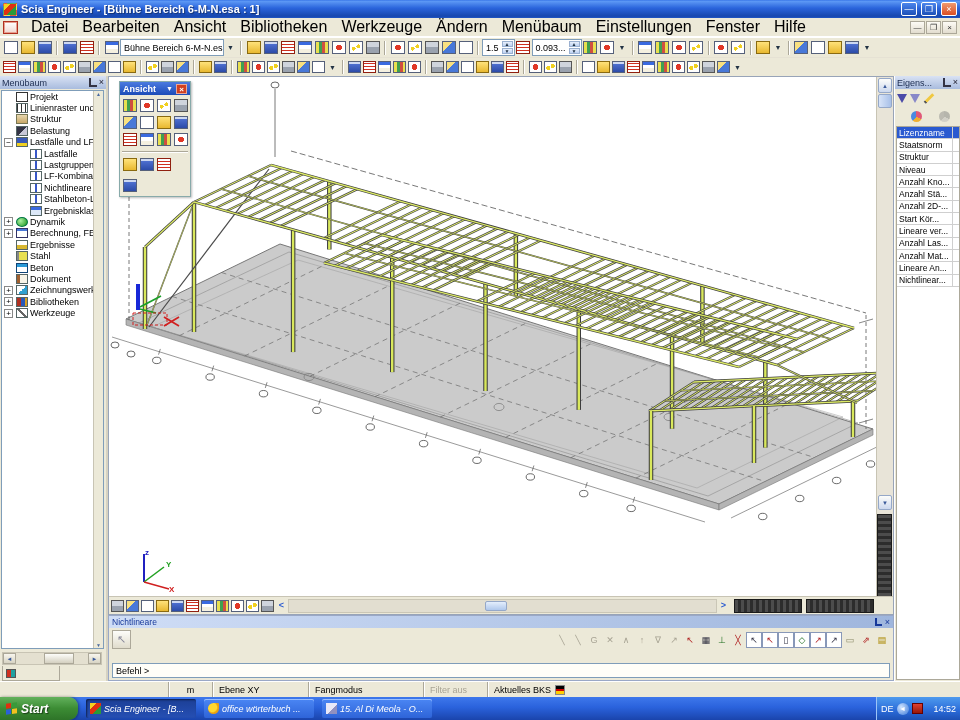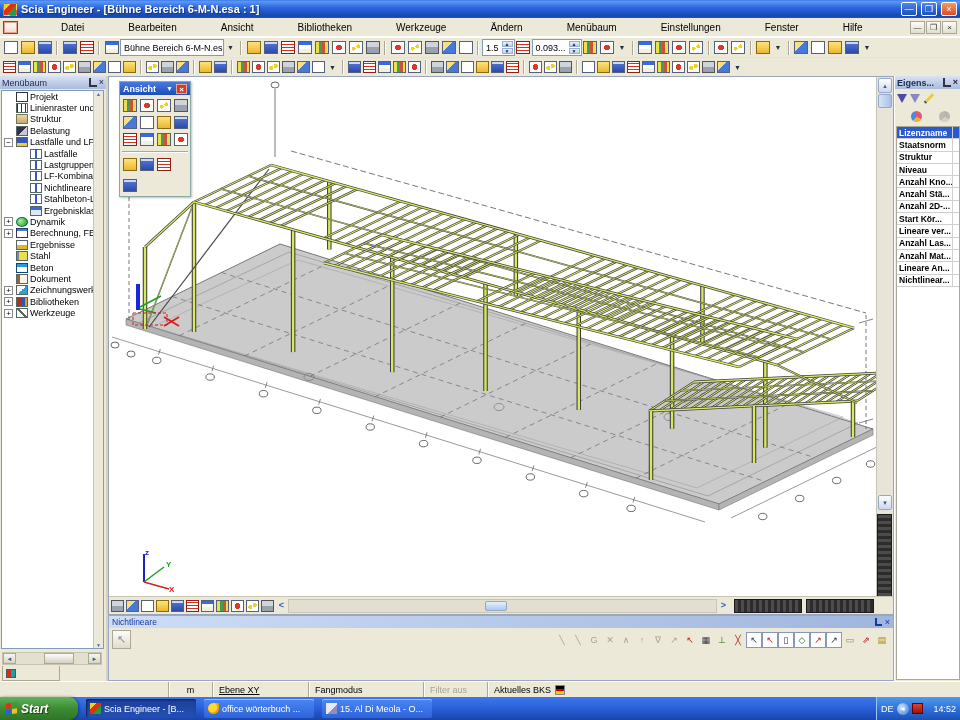--- a/index.html
+++ b/index.html
@@ -11,21 +11,21 @@
     background:linear-gradient(180deg,#3a77e8 0%,#5b97f4 8%,#2a64dc 45%,#1747ae 90%,#2056c6 100%);}
   .appicon{width:14px;height:13px;background:linear-gradient(135deg,#f5d020 0 30%,#e03010 30% 60%,#2a9a3a 60%);border:1px solid #fff3;}
   .titletext{flex:1;color:#fff;font-weight:bold;font-size:11px;text-shadow:1px 1px 1px #12306e;white-space:nowrap;overflow:hidden;}
   .winbtn{width:16px;height:14px;border:1px solid #fff;border-radius:2px;color:#fff;font-size:9px;line-height:12px;text-align:center;}
   .wb-blue{background:linear-gradient(#4c85ec,#1d50b8);}
   .wb-red{background:linear-gradient(#f09a70,#da4e24);}
 
   
   .menubar{position:absolute;left:0;top:18px;right:0;height:19px;background:#ECE9D8;display:flex;align-items:center;padding:0 3px;border-bottom:1px solid #fff;}
   .docicon{width:15px;height:13px;border:1px solid #b03020;background:linear-gradient(#fff,#f0d8d0);margin-right:6px;box-shadow:inset 0 0 0 1px #e8a090;}
-  .menuitem{padding:2px 7px;font-size:10px;margin-left:30px;}
+  .menuitem{padding:2px 7px;font-size:16px;}
   .mdibtns{margin-left:auto;display:flex;gap:1px;}
   .mdibtn{width:15px;height:13px;border:1px solid #aca899;background:linear-gradient(#fdfbf5,#e2ddcf);font-size:8px;line-height:11px;text-align:center;color:#333;}
 
   
   .tbar{position:absolute;left:0;right:0;display:flex;align-items:center;background:#ECE9D8;padding:0 2px;}
   #tb1{top:37px;height:20px;border-top:1px solid #fff;}
   #tb2{top:57px;height:19px;border-top:1px solid #e6e2d4;}
   .sep{width:2px;height:14px;border-left:1px solid #ACA899;border-right:1px solid #fff;margin:0 3px;flex:none;}
   .tbi{width:17px;height:16px;flex:none;display:flex;align-items:center;justify-content:center;}
   .tbi::before{content:"";width:12px;height:11px;border:1px solid #55607a;background:#fff;}
@@ -99,21 +99,21 @@
   
   .palette{position:absolute;left:10px;top:4px;width:72px;background:#ECE9D8;border:1px solid #8aa;box-shadow:1px 1px 2px #0004;}
   .palhead{height:13px;background:linear-gradient(#4a7ae0,#1c4cb8);color:#fff;display:flex;align-items:center;font-size:9px;font-weight:bold;padding:0 3px;gap:3px;}
   .palhead .pt{flex:1;}
   .palx{background:#d04020;width:11px;height:10px;font-size:8px;line-height:9px;text-align:center;border:1px solid #fff8;}
   .palgrid{display:flex;flex-wrap:wrap;padding:2px 1px;}
   .palgrid .tbi{width:17px;height:17px;}
   .palhr{height:2px;border-top:1px solid #aca899;border-bottom:1px solid #fff;margin:1px 2px;}
 
   
-  .rpanel{position:absolute;left:894px;top:76px;width:66px;height:605px;background:#ECE9D8;border-left:1px solid #fff;font-weight:bold;}
+  .rpanel{position:absolute;left:894px;top:76px;width:66px;height:605px;background:#ECE9D8;border-left:1px solid #fff;}
   .rtools{height:36px;padding:2px 2px 0;display:flex;flex-wrap:wrap;gap:3px;align-items:center;}
   .funnel{width:0;height:0;border-left:5px solid #0000;border-right:5px solid #0000;border-top:9px solid #4a4aa8;}
   .funnel.lt{border-top-color:#8888c8;}
   .pencil{width:12px;height:3px;background:linear-gradient(90deg,#555 0 2px,#f0c840 2px);transform:rotate(-45deg);}
   .pie{width:11px;height:11px;border-radius:50%;background:conic-gradient(#e05878 0 120deg,#f0b030 120deg 220deg,#4a8ae0 220deg);margin-left:14px;}
   .pie.dis{filter:grayscale(1);opacity:.45;}
   .proplist{position:absolute;left:1px;right:0;top:50px;bottom:1px;background:#fff;border:1px solid #aca899;overflow:hidden;}
   .prow{display:flex;height:12.3px;font-size:8.5px;border-bottom:1px solid #cfcfcf;align-items:center;}
   .prow .pl{flex:1;padding-left:2px;white-space:nowrap;overflow:hidden;}
   .prow .pv{width:7px;align-self:stretch;border-left:1px solid #cfcfcf;}
@@ -965,45 +965,48 @@
           <span class="snap on" style="color: rgb(176, 32, 32);">↖</span>
           <span class="snap on" style="color: rgb(51, 51, 68);">▯</span>
           <span class="snap on" style="color: rgb(32, 112, 32);">◇</span>
           <span class="snap on" style="color: rgb(176, 32, 32);">↗</span>
           <span class="snap on" style="color: rgb(51, 51, 68);">↗</span>
           <span class="snap" style="color: rgb(136, 136, 102);">▭</span>
           <span class="snap" style="color: rgb(176, 32, 32);">⇗</span>
           <span class="snap" style="color: rgb(170, 136, 0);">▤</span>
         </span>
     </div>
+    <div class="cinput">
+      <span>Befehl &gt;</span>
+    </div>
   </div>
 
   <div class="statusbar">
     <span style="width:168px;"></span>
     <span class="scell" style="width:44px;justify-content:center;">m</span>
-    <span class="scell" style="width:96px;text-decoration:underline;">Ebene XY</span>
+    <span class="scell" style="width:96px;">Ebene XY</span>
     <span class="scell" style="width:68px;">Fangmodus</span>
     <span class="scell dim" style="width:64px;">Filter aus</span>
     <span class="scell" style="width:84px;">
       <span>Aktuelles BKS</span>
       <span class="flag"></span>
     </span>
   </div>
 
   <div class="taskbar">
     <div class="startbtn">
       <span class="xplogo">
         <i style="background:#e03010;"></i>
           <i style="background:#3a9a3a;"></i>
           <i style="background:#2a60d8;"></i>
           <i style="background:#f0c020;"></i>
       </span>
       <span class="startlabel">Start</span>
     </div>
-    <span id="tasks" style="display:flex;align-items:flex-start;">
+    <span id="tasks" style="display:flex;align-items:flex-start;font-style:italic;">
         <span class="task active">
           <span class="ticon t-scia"></span>
           <span>Scia Engineer - [B...</span>
         </span>
         <span class="task">
           <span class="ticon t-bird"></span>
           <span>office wörterbuch ...</span>
         </span>
         <span class="task">
           <span class="ticon t-note"></span>

